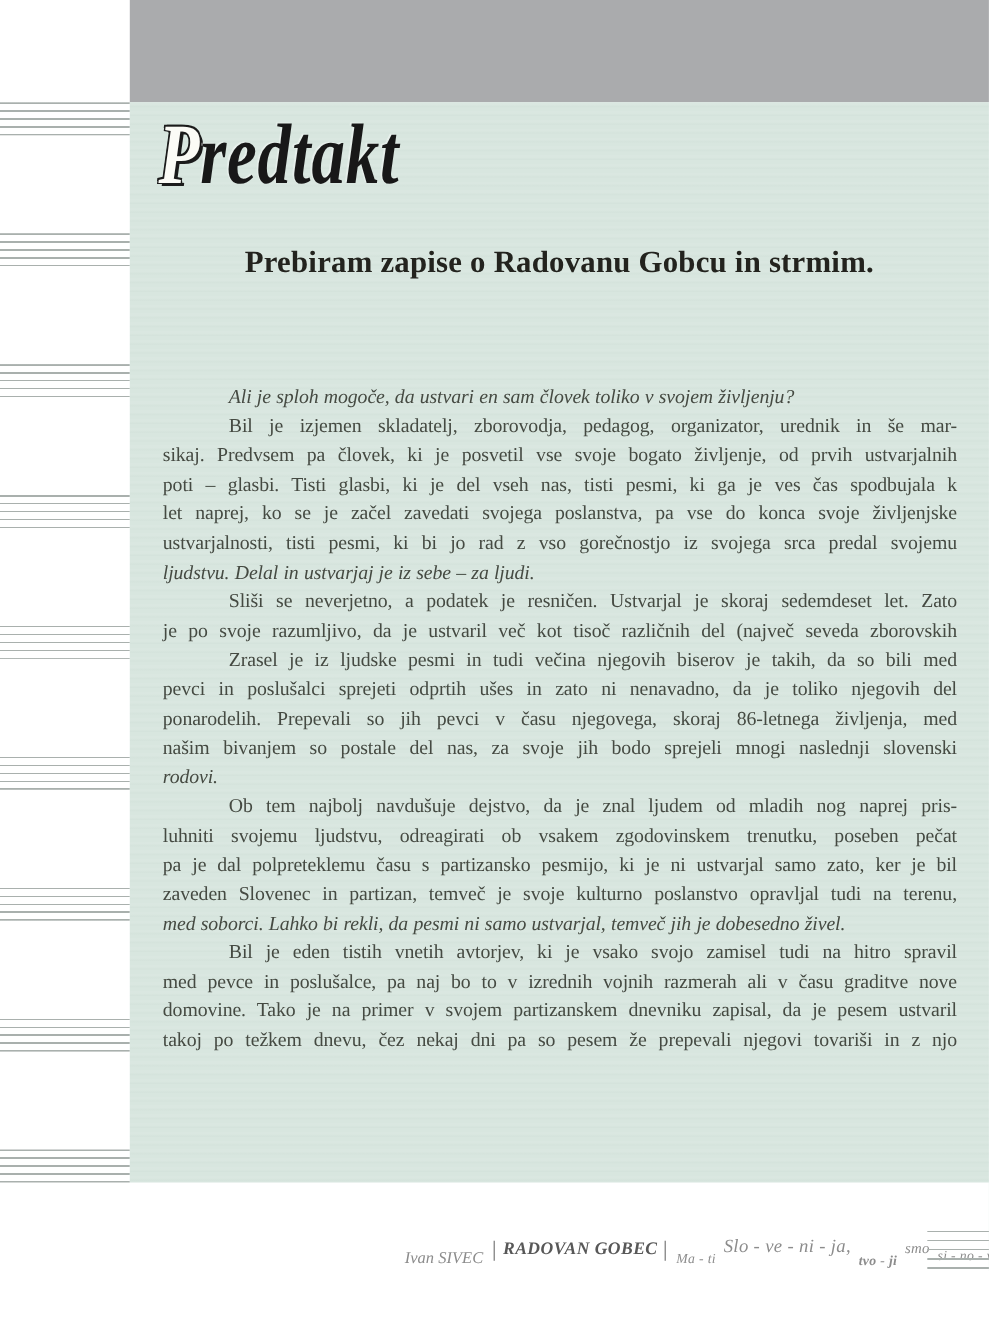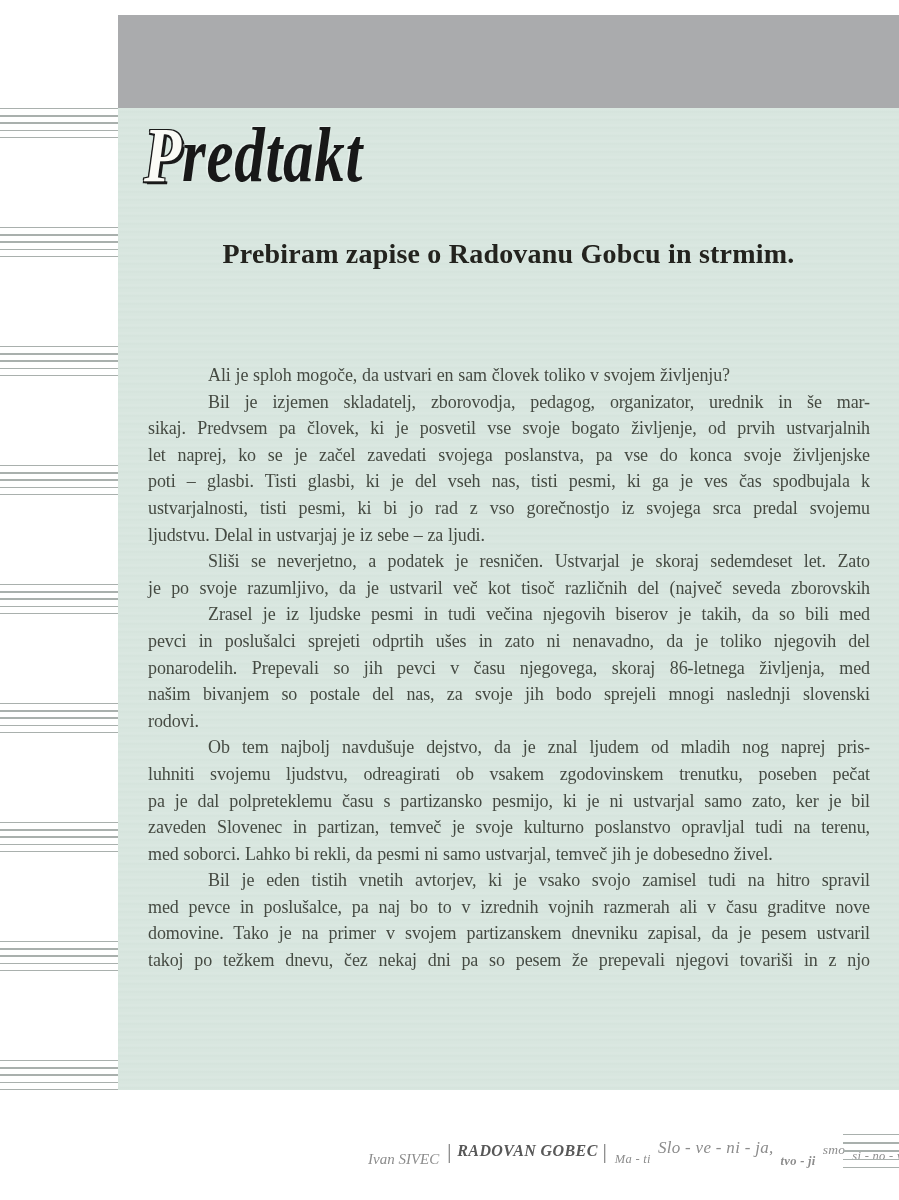--- a/index.html
+++ b/index.html
@@ -1,17 +1,17 @@
 <!DOCTYPE html>
 <html style="--banner: #aaabad; --page_bg: #ffffff; --content_bg: #d8e6df; --body_text: #454a42; --staff_line: #a9b0ad;"><head>
 <meta charset="utf-8">
 <style>
   html,body{margin:0;padding:0;}
   body{width:899px;height:1200px;background:#ffffff;font-family:"Liberation Serif", serif;overflow:hidden;}
-  .page{position:relative;width:899px;height:860px;background:var(--page_bg,#ffffff);margin-top:15px;}
+  .page{position:relative;width:899px;height:860px;background:var(--page_bg,#ffffff);}
 
   
   .staff{
     position:absolute;left:0;width:118px;height:30px;
     background-image:repeating-linear-gradient(to bottom,
       var(--staff_line,#a9b0ad) 0, var(--staff_line,#a9b0ad) 1.4px,
       transparent 1.4px, transparent 7.2px);
   }
 
   
@@ -52,21 +52,21 @@
     color:#23231e;letter-spacing:.2px;
   }
 
   
   .bodytext{
     position:absolute;left:30px;top:254px;width:722px;
     font-size:18px;line-height:26.6px;color:var(--body_text,#454a42);
     letter-spacing:-.1px;word-spacing:.4px;
   }
   .ln{text-align:justify;text-align-last:justify;white-space:normal;}
-  .ln.end{text-align-last:left;}
+  .ln.end{text-align-last:left;font-style:italic;}
   .ln.ind{text-indent:60px;}
 
   
   .footer-row{
     position:absolute;left:368px;top:1118px;height:52px;
     display:flex;align-items:flex-start;white-space:nowrap;
     font-style:italic;color:#8c8c8c;
   }
   .footer-row>span{display:inline-block;}
   .f-author{font-size:15px;margin-top:18px;text-align:right;}
@@ -108,22 +108,22 @@
   <div class="content">
 
     <div class="title"><span class="t-first">P</span><span class="t-rest">redtakt</span></div>
 
     <div class="heading">Prebiram zapise o Radovanu Gobcu in strmim.</div>
 
     <div class="bodytext">
       <div class="ln ind end">Ali je sploh mogoče, da ustvari en sam človek toliko v svojem življenju?</div>
       <div class="ln ind">Bil je izjemen skladatelj, zborovodja, pedagog, organizator, urednik in še mar-</div>
       <div class="ln">sikaj. Predvsem pa človek, ki je posvetil vse svoje bogato življenje, od prvih ustvarjalnih</div>
+      <div class="ln">poti – glasbi. Tisti glasbi, ki je del vseh nas, tisti pesmi, ki ga je ves čas spodbujala k</div>
       <div class="ln">let naprej, ko se je začel zavedati svojega poslanstva, pa vse do konca svoje življenjske</div>
-      <div class="ln">poti – glasbi. Tisti glasbi, ki je del vseh nas, tisti pesmi, ki ga je ves čas spodbujala k</div>
       <div class="ln">ustvarjalnosti, tisti pesmi, ki bi jo rad z vso gorečnostjo iz svojega srca predal svojemu</div>
       <div class="ln end">ljudstvu. Delal in ustvarjaj je iz sebe – za ljudi.</div>
       <div class="ln ind">Sliši se neverjetno, a podatek je resničen. Ustvarjal je skoraj sedemdeset let. Zato</div>
       <div class="ln">je po svoje razumljivo, da je ustvaril več kot tisoč različnih del (največ seveda zborovskih</div>
       <div class="ln ind">Zrasel je iz ljudske pesmi in tudi večina njegovih biserov je takih, da so bili med</div>
       <div class="ln">pevci in poslušalci sprejeti odprtih ušes in zato ni nenavadno, da je toliko njegovih del</div>
       <div class="ln">ponarodelih. Prepevali so jih pevci v času njegovega, skoraj 86-letnega življenja, med</div>
       <div class="ln">našim bivanjem so postale del nas, za svoje jih bodo sprejeli mnogi naslednji slovenski</div>
       <div class="ln end">rodovi.</div>
       <div class="ln ind">Ob tem najbolj navdušuje dejstvo, da je znal ljudem od mladih nog naprej pris-</div>

